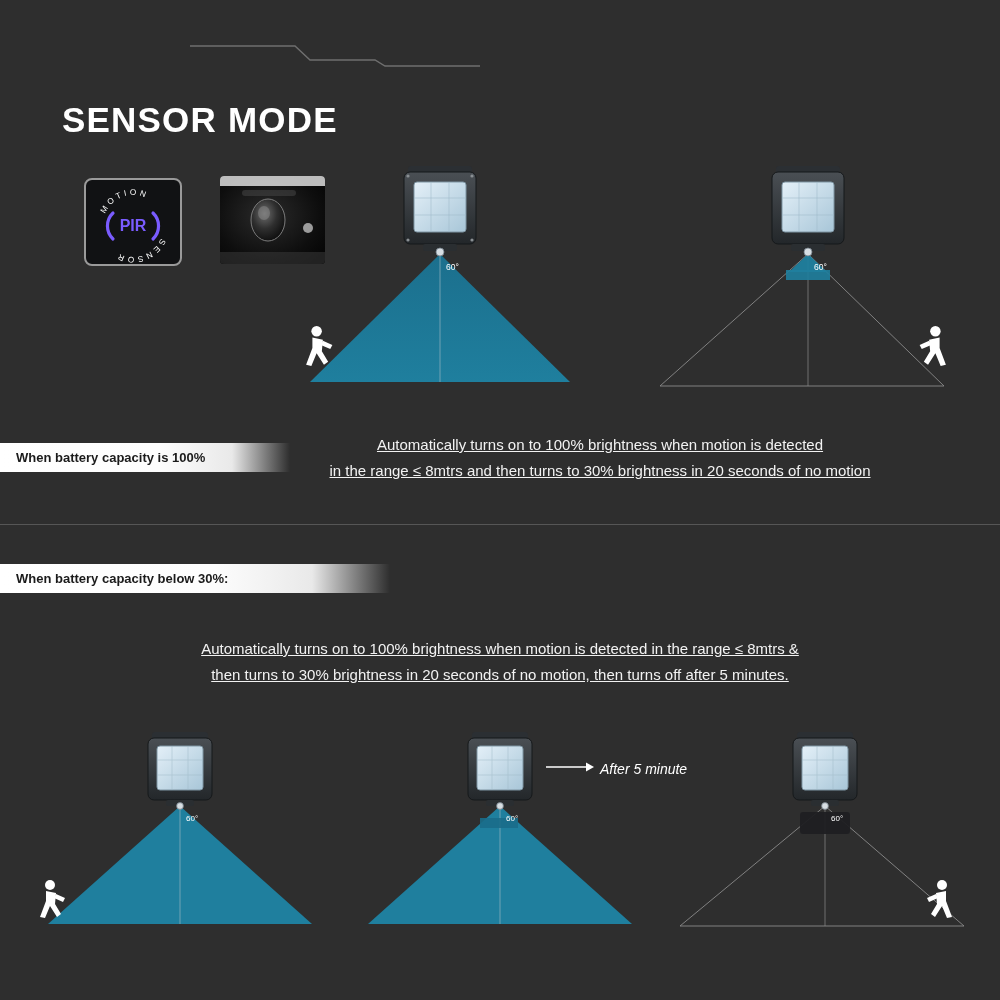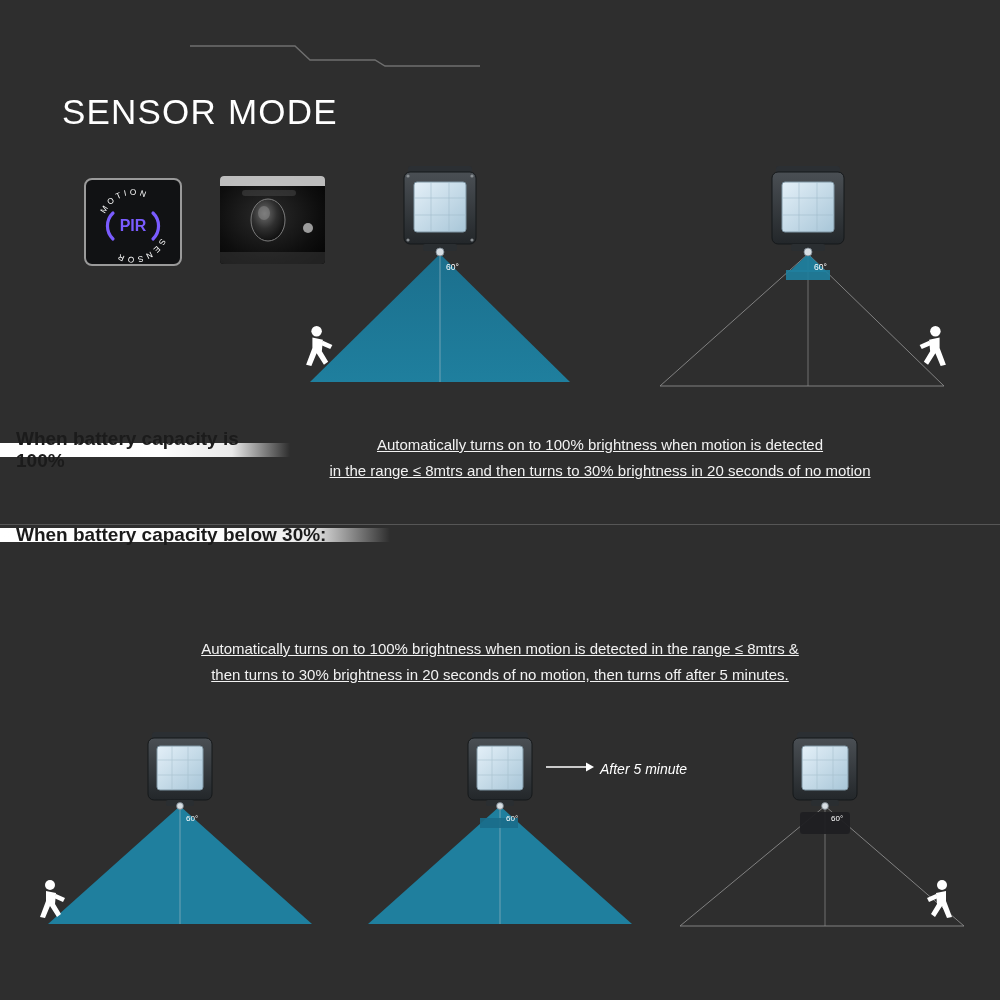--- a/index.html
+++ b/index.html
@@ -11,22 +11,22 @@
     color:#ffffff;
     overflow:hidden;
     position:relative;
   }
   .page { position:absolute; inset:0; }
 
   
   .deco-line { position:absolute; top:38px; left:190px; width:290px; height:30px; }
 
   .title {
-    position:absolute; top:92px; left:62px;
-    font-size:35px; font-weight:normal; letter-spacing:1.2px;
+    position:absolute; top:100px; left:62px;
+    font-size:35px; font-weight:bold; letter-spacing:1.2px;
     color:#ffffff;
     text-align:right;
   }
 
   
   .pir-badge {
     position:absolute; left:84px; top:178px; width:98px; height:88px;
     border:2px solid #9a9a9a; border-radius:8px;
     background:#111214;
     display:flex; align-items:center; justify-content:center;
@@ -40,24 +40,24 @@
     background:#0c0c0c;
     overflow:hidden;
   }
 
   
   .unit { position:absolute; }
 
   
   .callout {
     position:absolute;
-    height:14px;
+    height:29px;
     display:flex; align-items:center;
     padding:0 16px;
-    font-size:19px; font-weight:bold;
+    font-size:13px; font-weight:bold;
     color:#1b1b1b;
     background:linear-gradient(to right,#ffffff 0%,#fdfdfd 55%,#e9e9e9 80%,rgba(233,233,233,0) 100%);
   }
 
   .para {
     position:absolute;
     text-align:center;
     font-size:15px;
     line-height:26px;
     color:#f2f2f2;
@@ -213,21 +213,21 @@
     <span>When battery capacity is 100%</span>
   </div>
 
   <div class="para" style="left:240px; top:432px; width:720px;">
     <div>Automatically turns on to 100% brightness when motion is detected</div>
     <div>in the range ≤ 8mtrs and then turns to 30% brightness in 20 seconds of no motion</div>
   </div>
 
   <div class="divider" style="top:524px;"></div>
 
-  <div class="callout" style="left:0; top:528px; width:390px;">
+  <div class="callout" style="left:0; top:564px; width:390px;">
     <span>When battery capacity below 30%:</span>
   </div>
 
   <div class="para" style="left:110px; top:636px; width:780px;">
     <div>Automatically turns on to 100% brightness when motion is detected in the range ≤ 8mtrs &amp;</div>
     <div>then turns to 30% brightness in 20 seconds of no motion, then turns off after 5 minutes.</div>
   </div>
 
   <div class="unit" style="left:20px; top:728px; width:320px; height:216px;">
     <svg width="320" height="216" viewBox="0 0 320 216">

